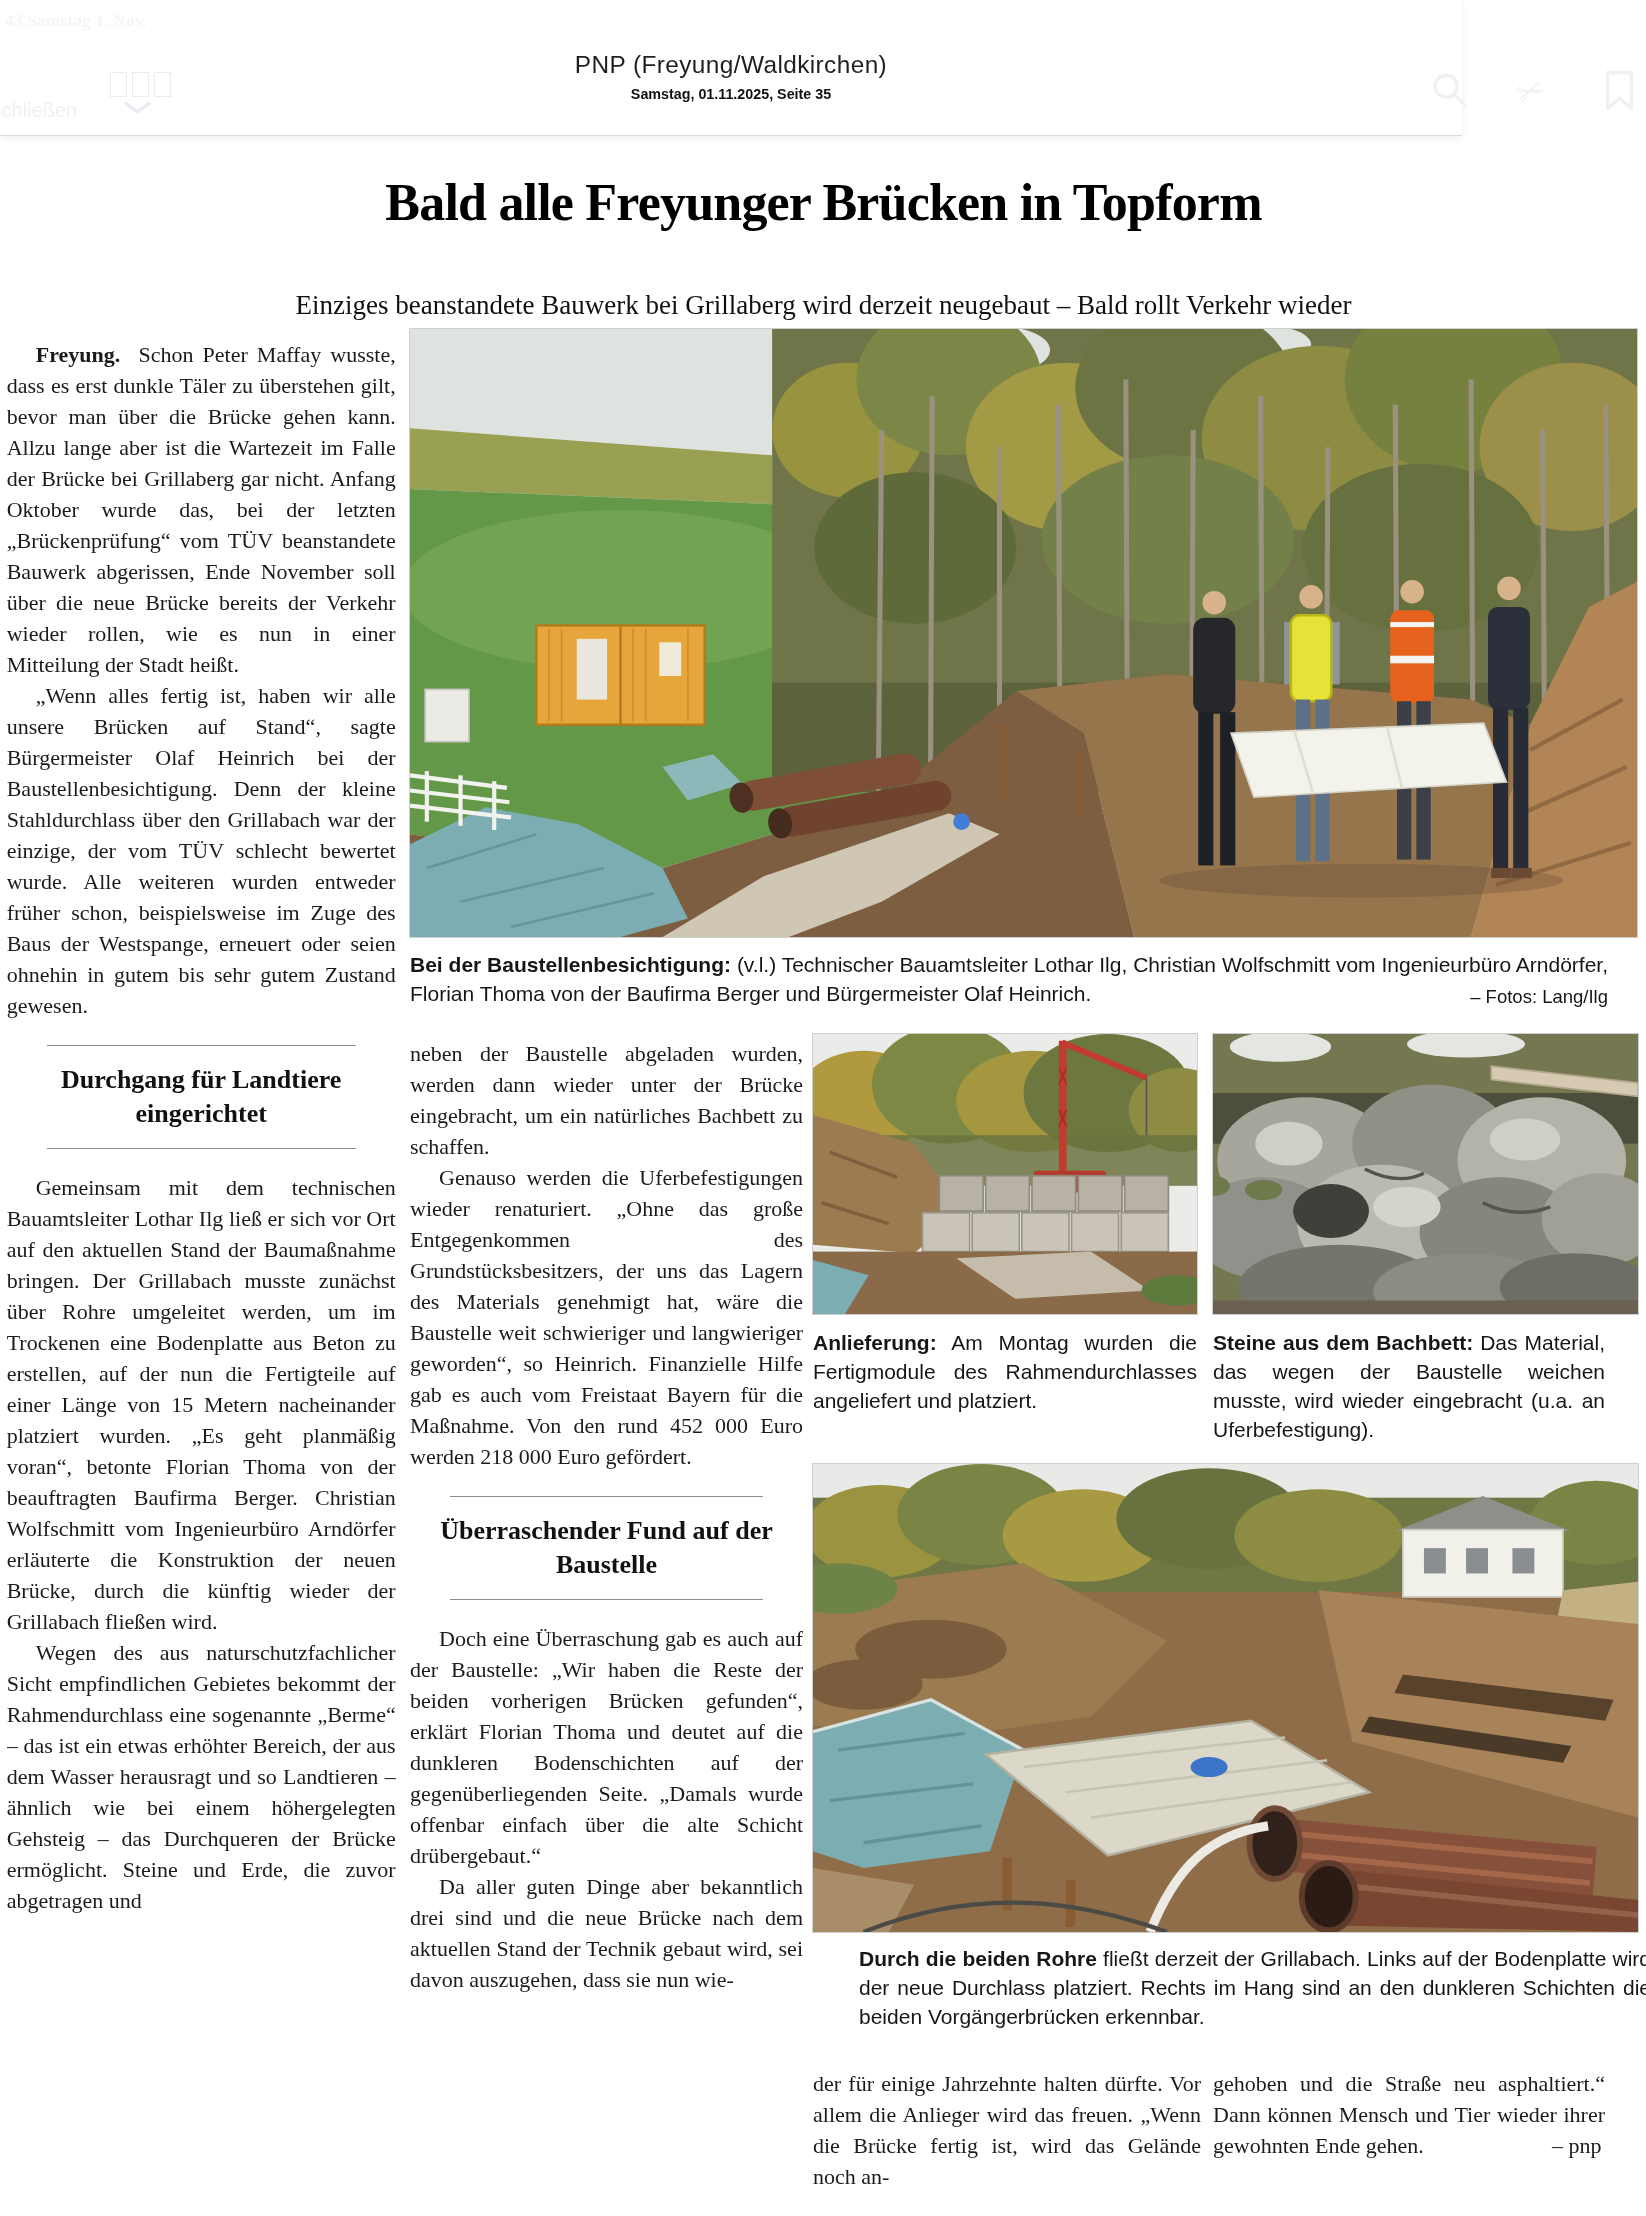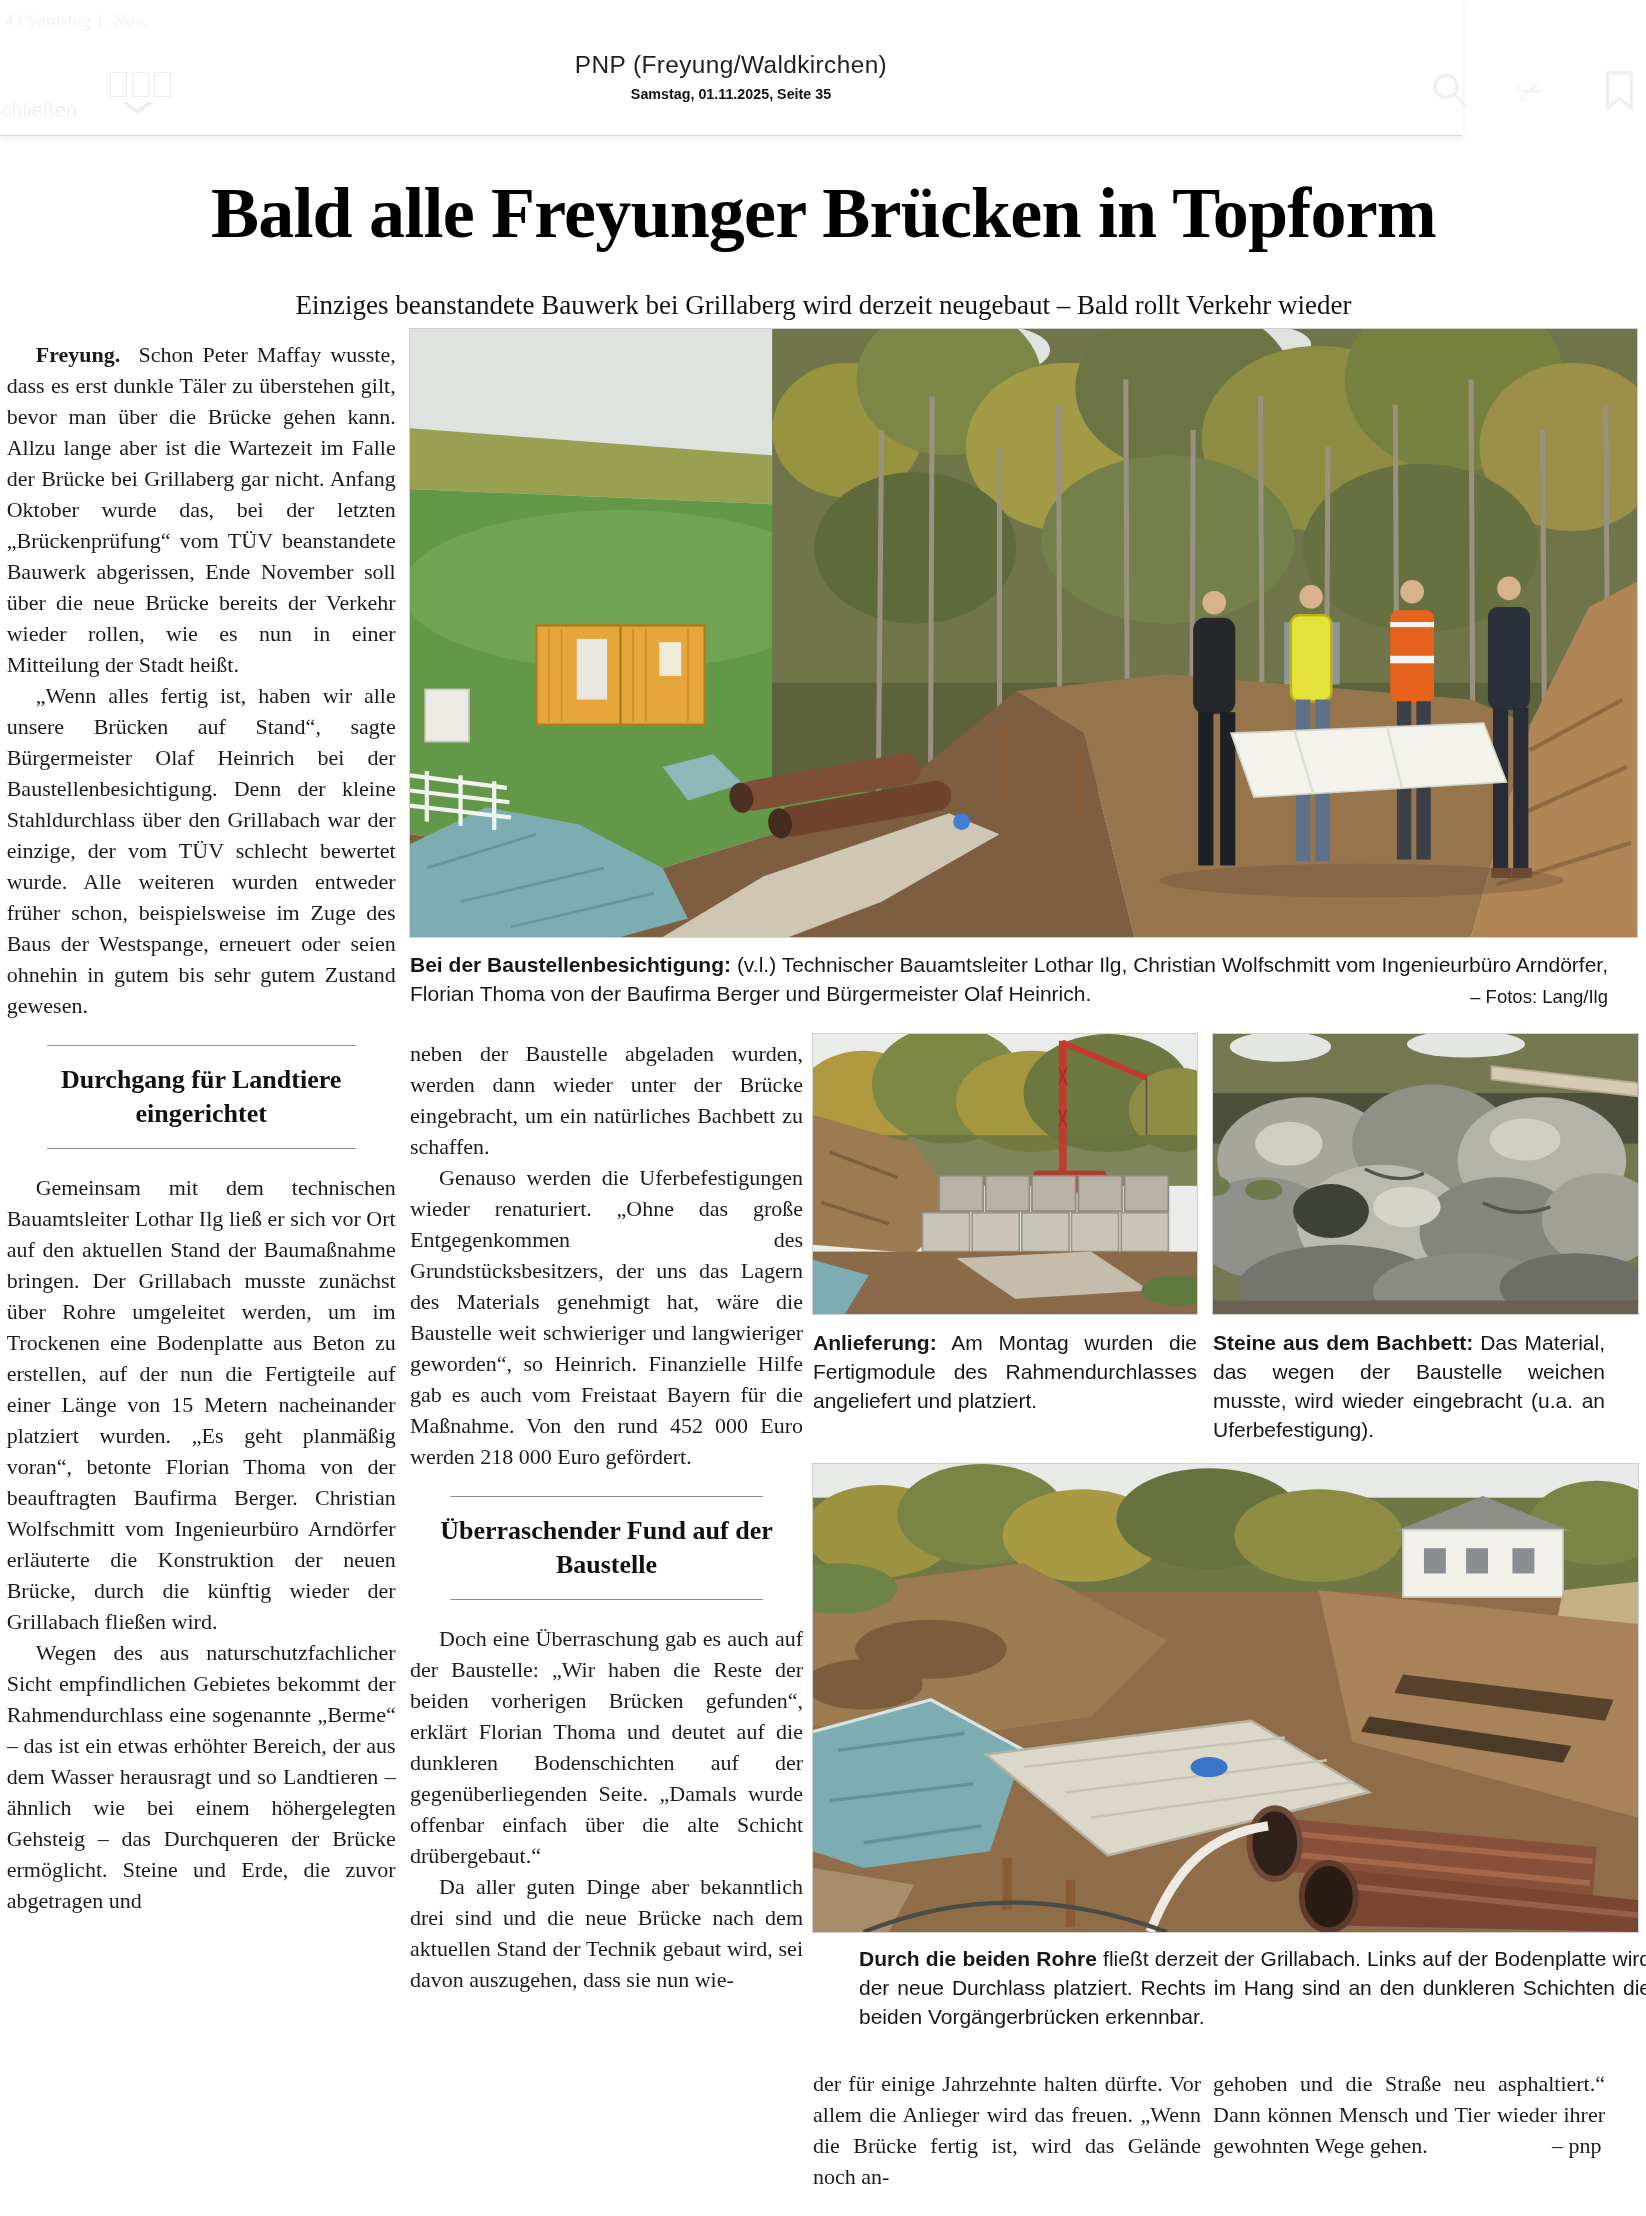--- a/index.html
+++ b/index.html
@@ -20,21 +20,21 @@
   .chrome-close{position:absolute;top:99px;left:-11.8px;font-size:20px;color:#eef1f4;}
   .chrome-thumbs{position:absolute;top:72px;left:110px;display:flex;gap:5px;}
   .chrome-thumbs span{width:15px;height:23px;border:1.7px solid #e9edf1;display:block;}
   .chrome-chev{position:absolute;top:101px;left:123px;}
   .chrome-ico{position:absolute;top:71px;}
   .ico-search{left:1430px;}
   .ico-scissors{left:1516px;font-size:34px;color:#f1f3f5;transform:rotate(-20deg);}
   .ico-bookmark{left:1605px;}
   
   .headline{position:absolute;top:175px;left:34px;width:1579px;margin:0;text-align:center;
-    font-family:"Liberation Serif",serif;font-weight:700;font-size:72px;line-height:1.08;
+    font-family:"Liberation Serif",serif;font-weight:700;font-size:52px;line-height:1.08;
     letter-spacing:-0.8px;color:#000;}
   .subheadline{position:absolute;top:290px;left:51px;width:1545px;margin:0;text-align:center;
     font-family:"Liberation Serif",serif;font-size:27px;color:#111;}
   .col{position:absolute;overflow:hidden;text-align:justify;
     font-size:22px;line-height:31px;}
   .col p{margin:0;}
   .col p.ind{text-indent:29px;}
   .col-left{left:6.7px;top:339px;width:389px;height:1878px;}
   .col-mid{left:410px;top:1038px;width:393px;height:1179px;}
   .col-bl{left:813px;top:2068px;width:388px;height:148px;}
@@ -376,16 +376,16 @@
 </figure>
 <figcaption class="cap cap-c">
   <span class="lead-in">Durch die beiden Rohre</span>
   <span>fließt derzeit der Grillabach. Links auf der Bodenplatte wird der neue Durchlass platziert. Rechts im Hang sind an den dunkleren Schichten die beiden Vorgängerbrücken erkennbar.</span>
 </figcaption>
 
 <section class="col col-bl">
   <p>der für einige Jahrzehnte halten dürfte. Vor allem die Anlieger wird das freuen. „Wenn die Brücke fertig ist, wird das Gelände noch an-</p>
 </section>
 <section class="col col-br">
-  <p>gehoben und die Straße neu asphaltiert.“ Dann können Mensch und Tier wieder ihrer gewohnten Wege gehen.</p>
+  <p>gehoben und die Straße neu asphaltiert.“ Dann können Mensch und Tier wieder ihrer gewohnten Ende gehen.</p>
   <div class="signoff">– pnp</div>
 </section>
 
 
 </body></html>

